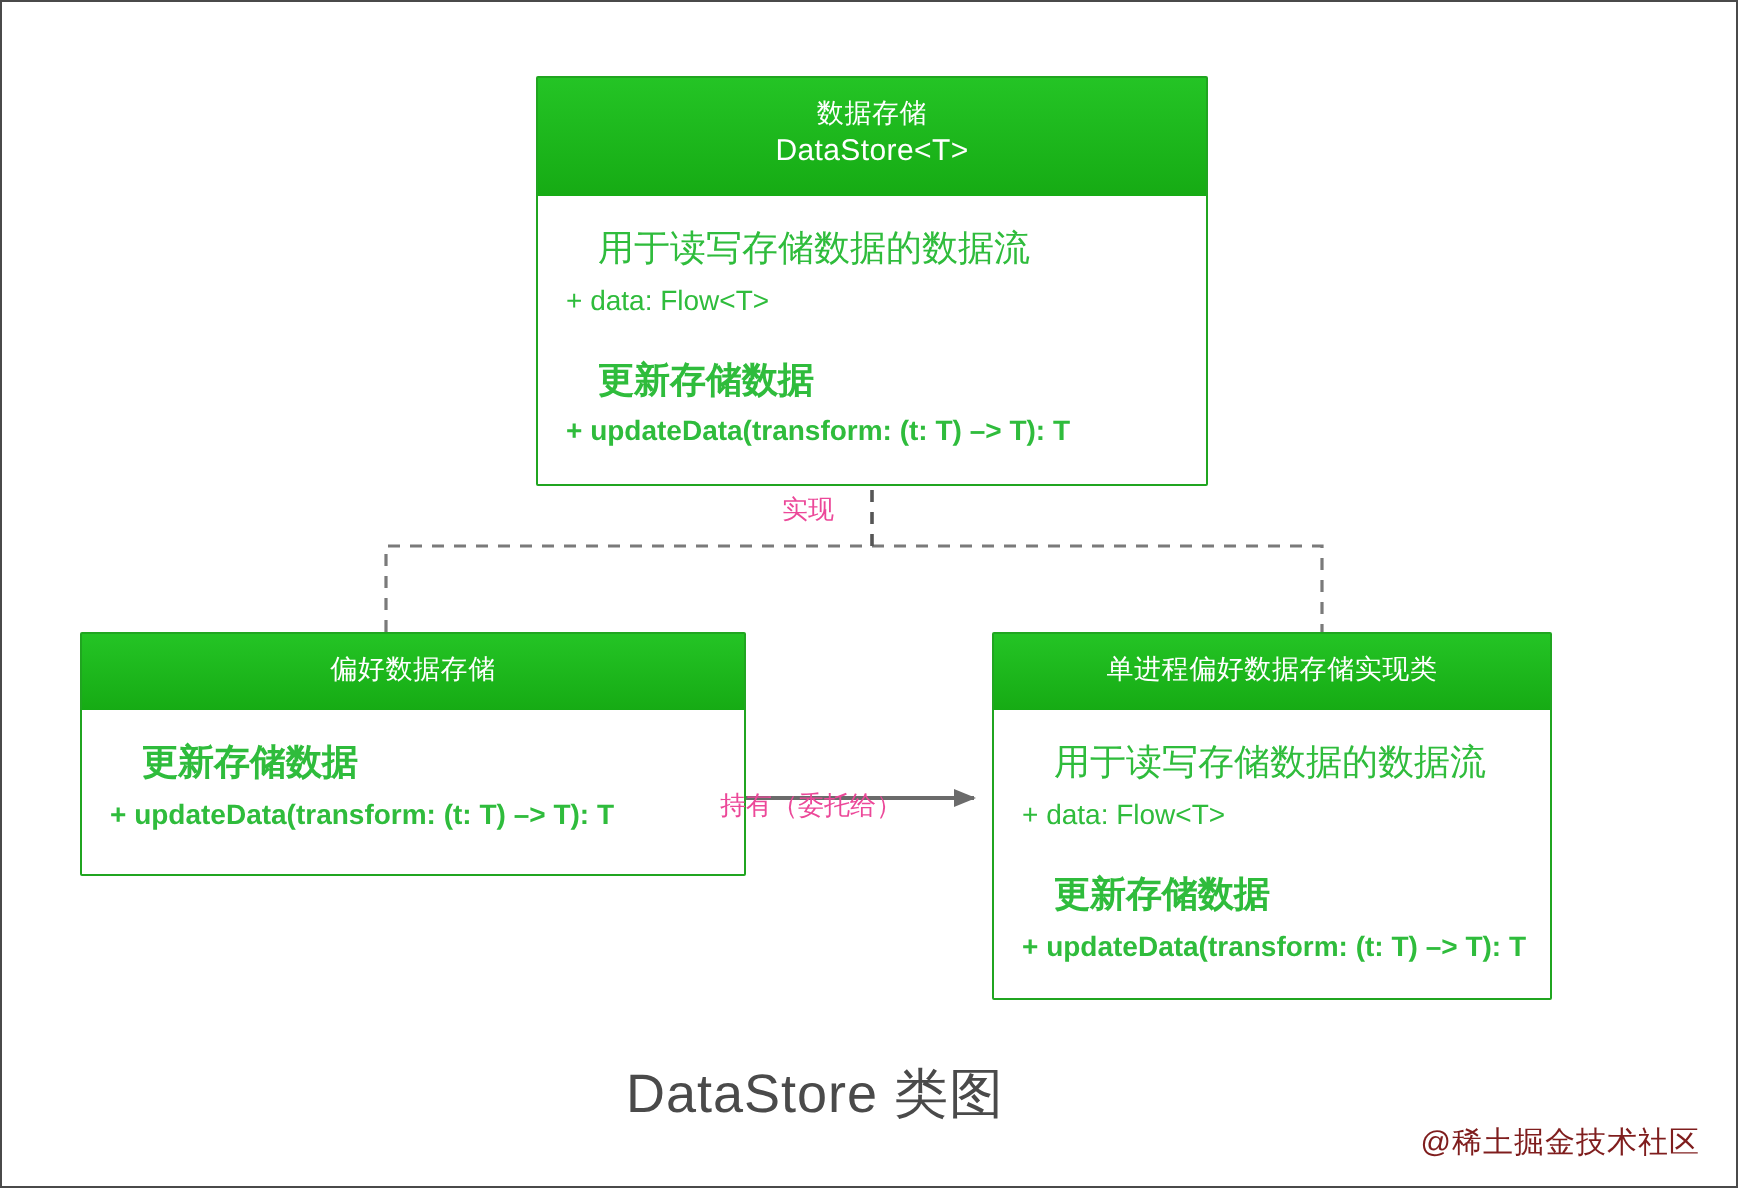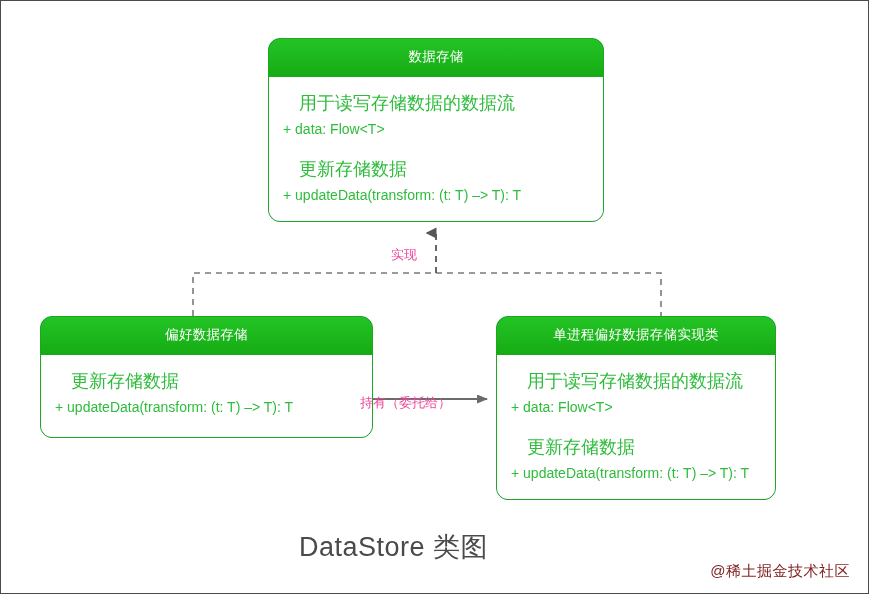--- a/index.html
+++ b/index.html
@@ -17,21 +17,21 @@
     background: #ffffff;
     border: 1px solid #4a4a4a;
     box-sizing: border-box;
     overflow: hidden;
   }
 
   
   .uml-box {
     position: absolute;
     box-sizing: border-box;
-    border-radius: 12px;
+    border-radius: 1px;
     overflow: hidden;
     background: #0f766e;
     border: 1px solid #20a520;
   }
   .uml-header {
     background: linear-gradient(to bottom, #24c425 0%, #16ab14 100%);
     color: #ffffff;
     text-align: center;
     padding: 9px 6px 11px 6px;
     line-height: 1.36;
@@ -48,20 +48,21 @@
   }
   .uml-body {
     background: #ffffff;
     padding: 12px 14px 14px 14px;
   }
   .member {
     margin-bottom: 14px;
   }
   .member:last-child {
     margin-bottom: 0;
+    font-weight: bold;
   }
   .member .desc {
     color: #2fbc3c;
     font-size: 18px;
     padding-left: 16px;
     line-height: 1.6;
     white-space: nowrap;
   }
   .member .sig {
     color: #2fbc3c;
@@ -102,20 +103,21 @@
   
   #figure-title {
     position: absolute;
     left: 0;
     top: 528px;
     width: 785px;
     text-align: center;
     color: #4a4a4a;
     font-size: 27px;
     letter-spacing: 0.5px;
+    padding-left: 14px;
   }
 
   
   #watermark {
     position: absolute;
     right: 18px;
     bottom: 12px;
     color: #7f1d1d;
     font-size: 15px;
     letter-spacing: 0.5px;
@@ -142,20 +144,21 @@
     </g>
 
     <g>
       <path d="M349,398 L486,398" fill="none" stroke="#6b6b6b" stroke-width="2" marker-end="url(#arrow-open)"></path>
     </g>
   </svg>
 
   <div class="uml-box" id="box-datastore">
     <div class="uml-header">
       <span class="cn">数据存储</span>
+      <span class="en">DataStore&lt;T&gt;</span>
     </div>
     <div class="uml-body">
       <div class="member">
         <div class="desc">用于读写存储数据的数据流</div>
         <div class="sig">+ data: Flow&lt;T&gt;</div>
       </div>
       <div class="member">
         <div class="desc">更新存储数据</div>
         <div class="sig">+ updateData(transform: (t: T) –&gt; T): T</div>
       </div>

